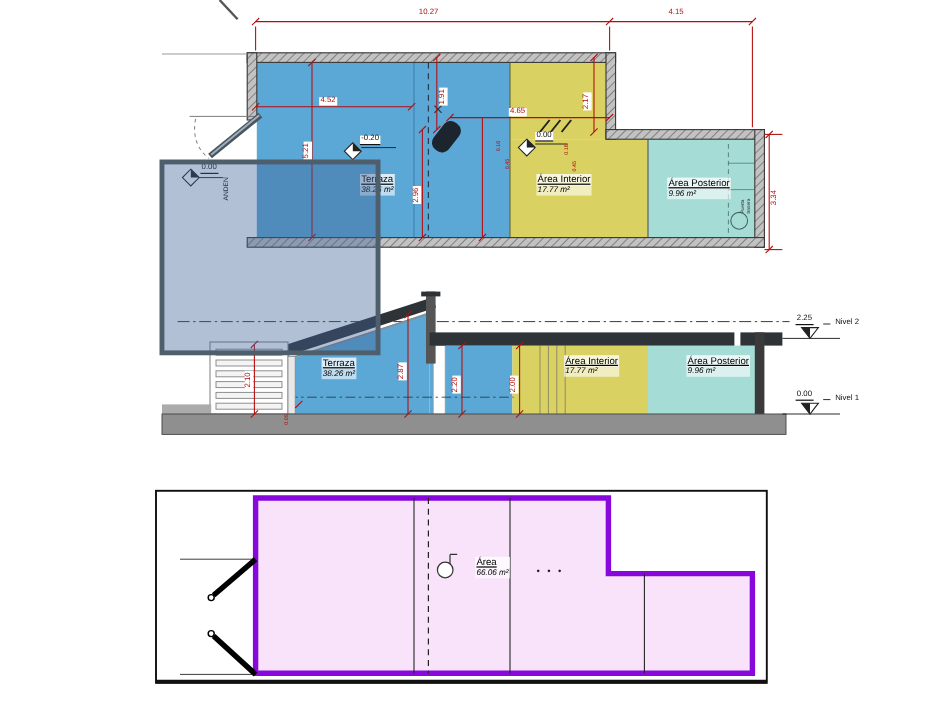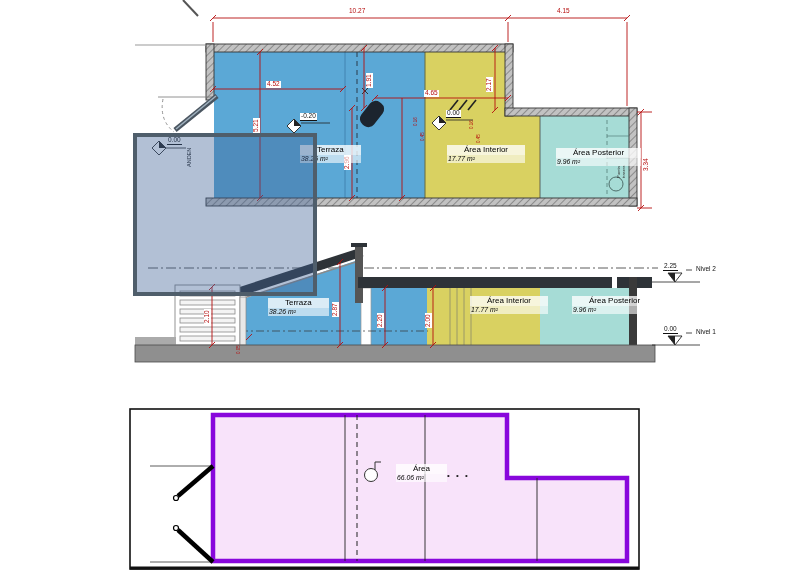--- a/index.html
+++ b/index.html
@@ -8,21 +8,21 @@
   svg{position:absolute;left:0;top:0;}
   .txt{position:absolute;left:0;top:0;width:790px;height:585px;pointer-events:none;}
   .dim{position:absolute;color:#b50d0d;font-size:6.5px;line-height:1;background:#fff;padding:0 1px;white-space:nowrap;}
   .dim.v{transform:rotate(-90deg);transform-origin:0 0;}
   .dim.tiny{font-size:4.5px;background:transparent;}
   .lvl{position:absolute;color:#111;font-size:6.5px;line-height:1;background:#fff;padding:0 1px;
        border-bottom:1px solid #111;white-space:nowrap;}
   .vtext{position:absolute;color:#111;font-size:5.5px;line-height:1;transform:rotate(-90deg);transform-origin:0 0;white-space:nowrap;}
   .note{font-size:4px;color:#333;}
   .room{position:absolute;line-height:1.25;white-space:nowrap;}
-  .room .nm{font-size:8px;color:#000;background:rgba(255,255,255,.78);padding:0 17px;}
+  .room .nm{font-size:8px;color:#000;text-decoration:underline;background:rgba(255,255,255,.78);padding:0 1px;}
   .room .ar{font-size:6.8px;font-style:italic;color:#000;background:rgba(255,255,255,.6);padding:0 1px;}
   .lvname{position:absolute;color:#111;font-size:6.5px;line-height:1;white-space:nowrap;}
   .dots{position:absolute;color:#222;font-size:8px;letter-spacing:2px;line-height:1;}
   #sel{position:absolute;left:133px;top:133px;width:184px;height:163px;
        background:rgba(62,98,150,.40);border:4px solid #4f5e6b;box-sizing:border-box;}
 </style>
 </head>
 <body>
 
 <div id="canvas">

